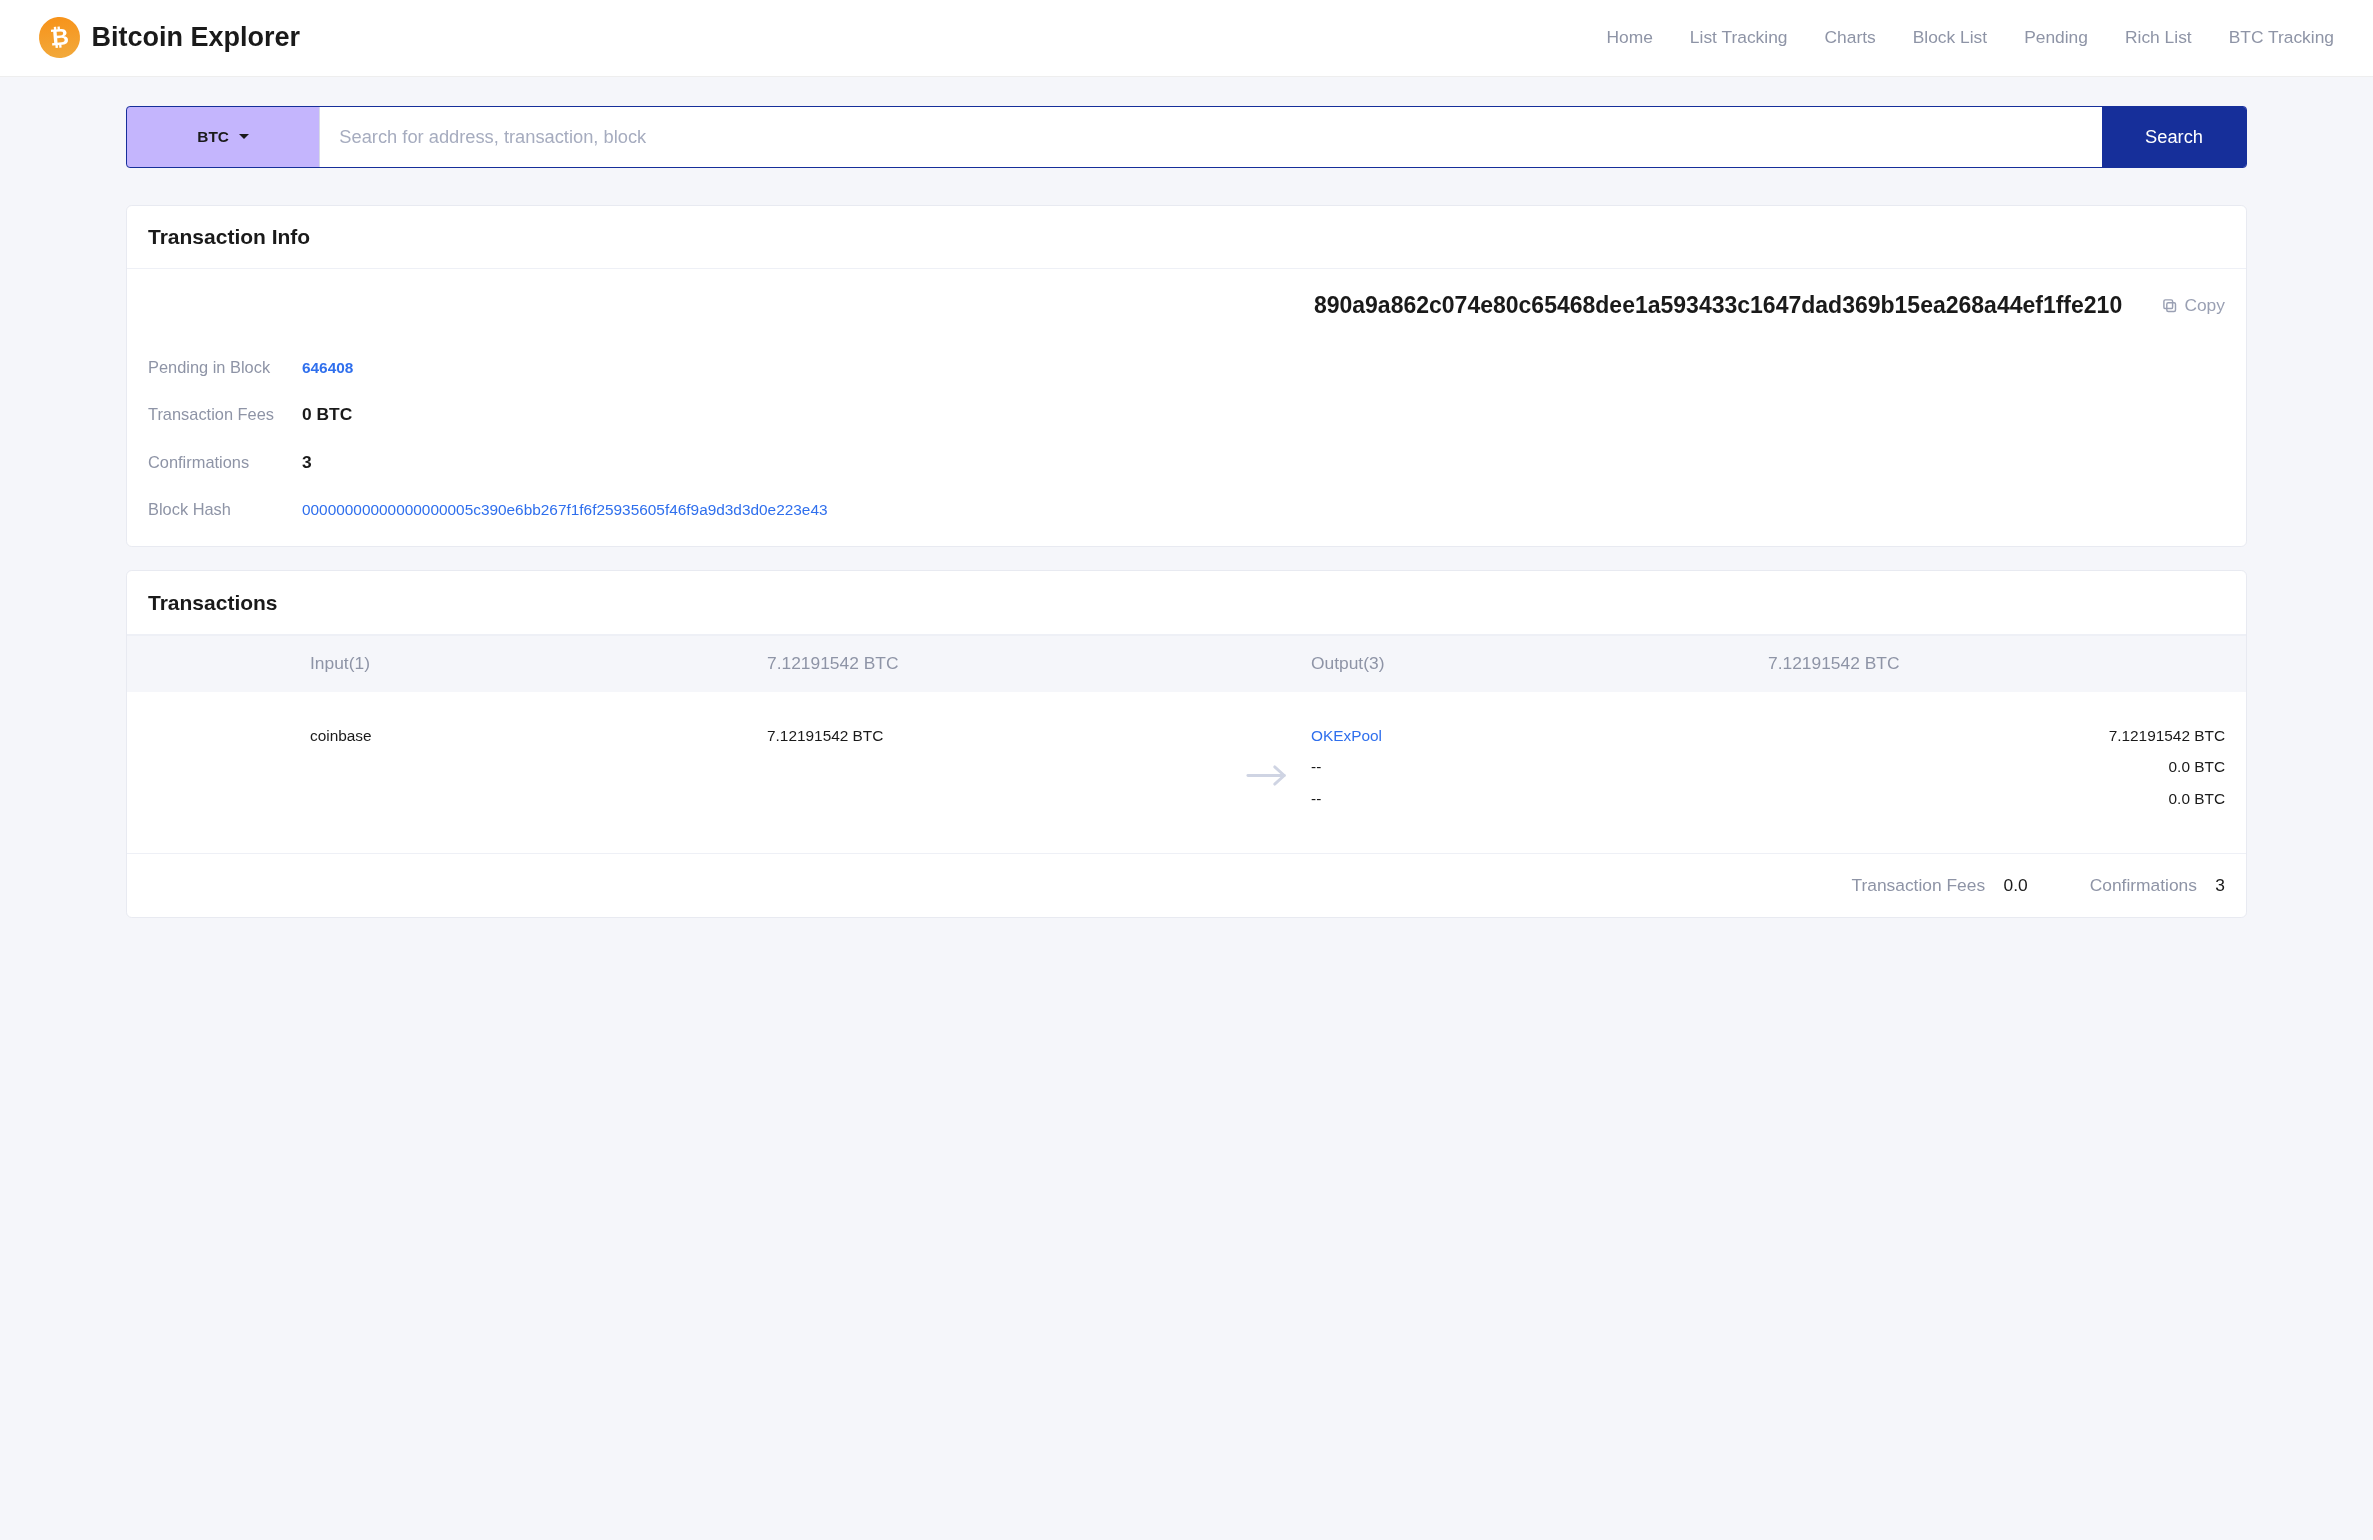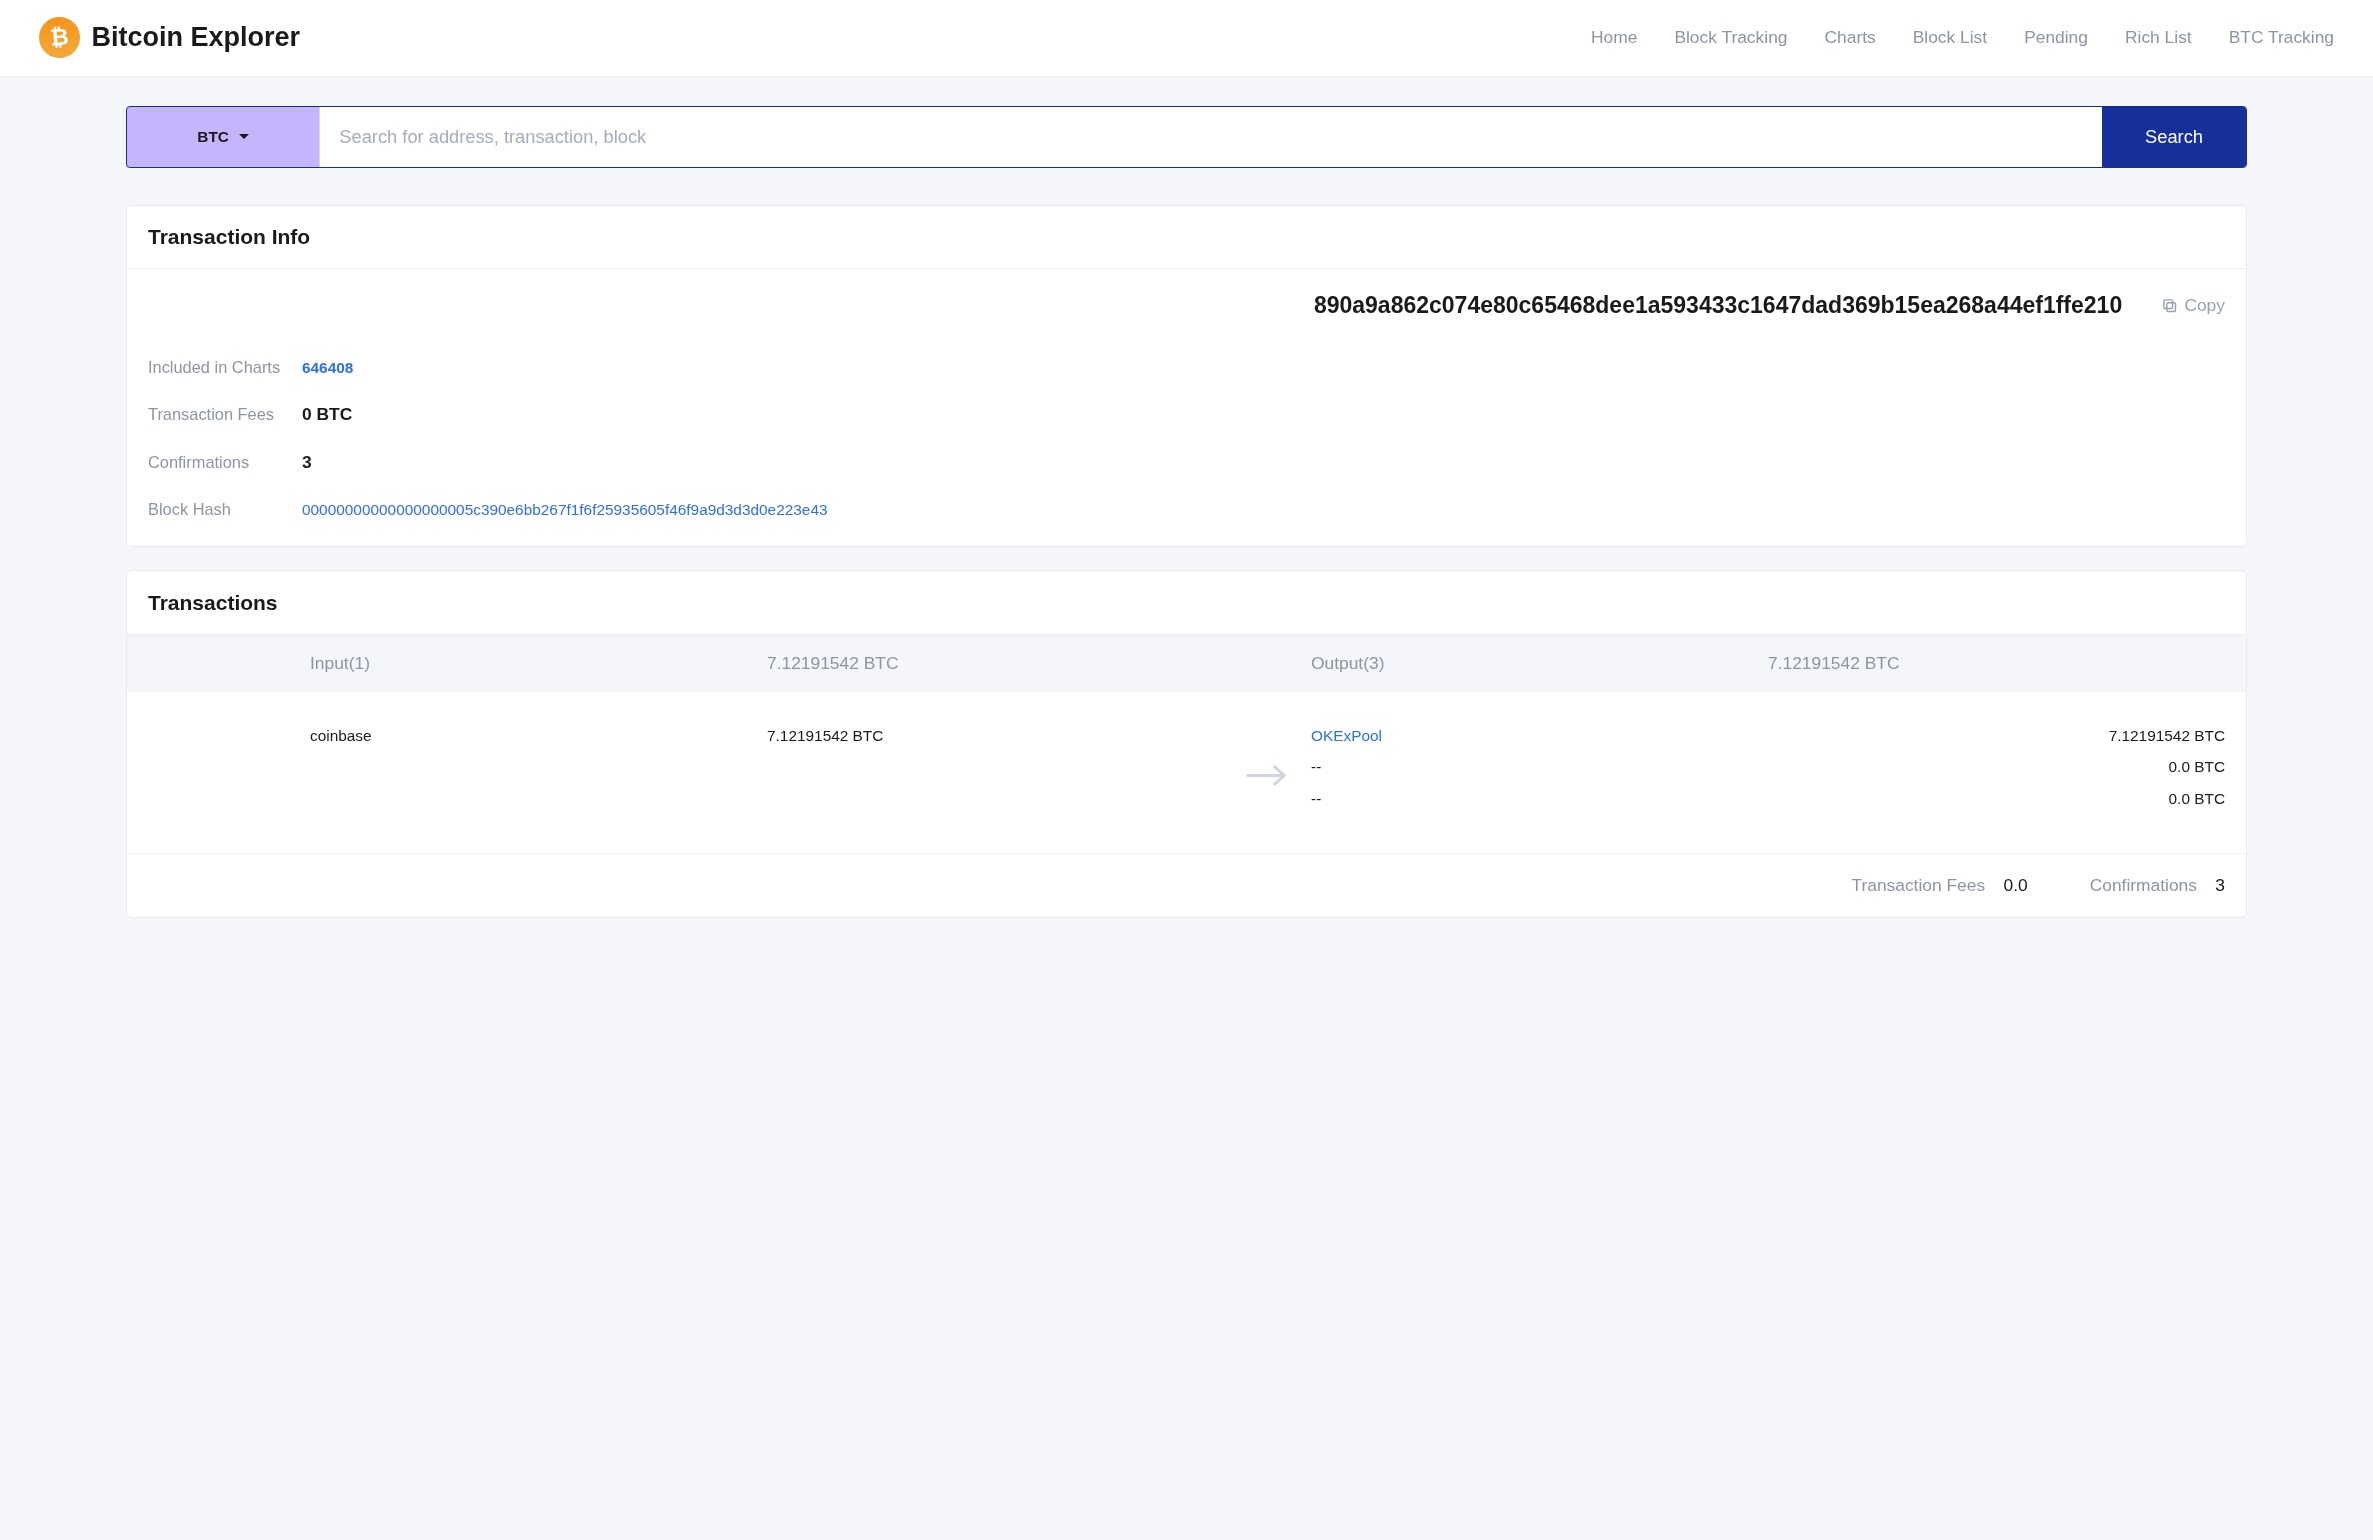--- a/index.html
+++ b/index.html
@@ -201,21 +201,21 @@
 </head>
 <body>
 
 <header class="header">
   <div class="brand">
     <span class="btc-logo">₿</span>
     <span class="brand-title">Bitcoin Explorer</span>
   </div>
   <nav class="nav">
     <a>Home</a>
-    <a>Block Tracking</a>
+    <a>List Tracking</a>
     <a>Charts</a>
     <a>Block List</a>
     <a>Pending</a>
     <a>Rich List</a>
     <a>BTC Tracking</a>
   </nav>
 </header>
 
 <div class="container">
 
@@ -236,21 +236,21 @@
         <div class="copy">
           <svg width="17.4" height="17.4" viewBox="0 0 24 24" fill="none" stroke="#9aa0b3" stroke-width="2">
             <rect x="8" y="8" width="12" height="12" rx="2"></rect>
             <rect x="4" y="4" width="12" height="12" rx="2"></rect>
           </svg>
           <span>Copy</span>
         </div>
       </div>
 
       <div class="kv-row">
-        <div class="kv-label">Included in Charts</div>
+        <div class="kv-label">Pending in Block</div>
         <a class="link">646408</a>
       </div>
       <div class="kv-row">
         <div class="kv-label">Transaction Fees</div>
         <div class="kv-value">0 BTC</div>
       </div>
       <div class="kv-row">
         <div class="kv-label">Confirmations</div>
         <div class="kv-value">3</div>
       </div>

